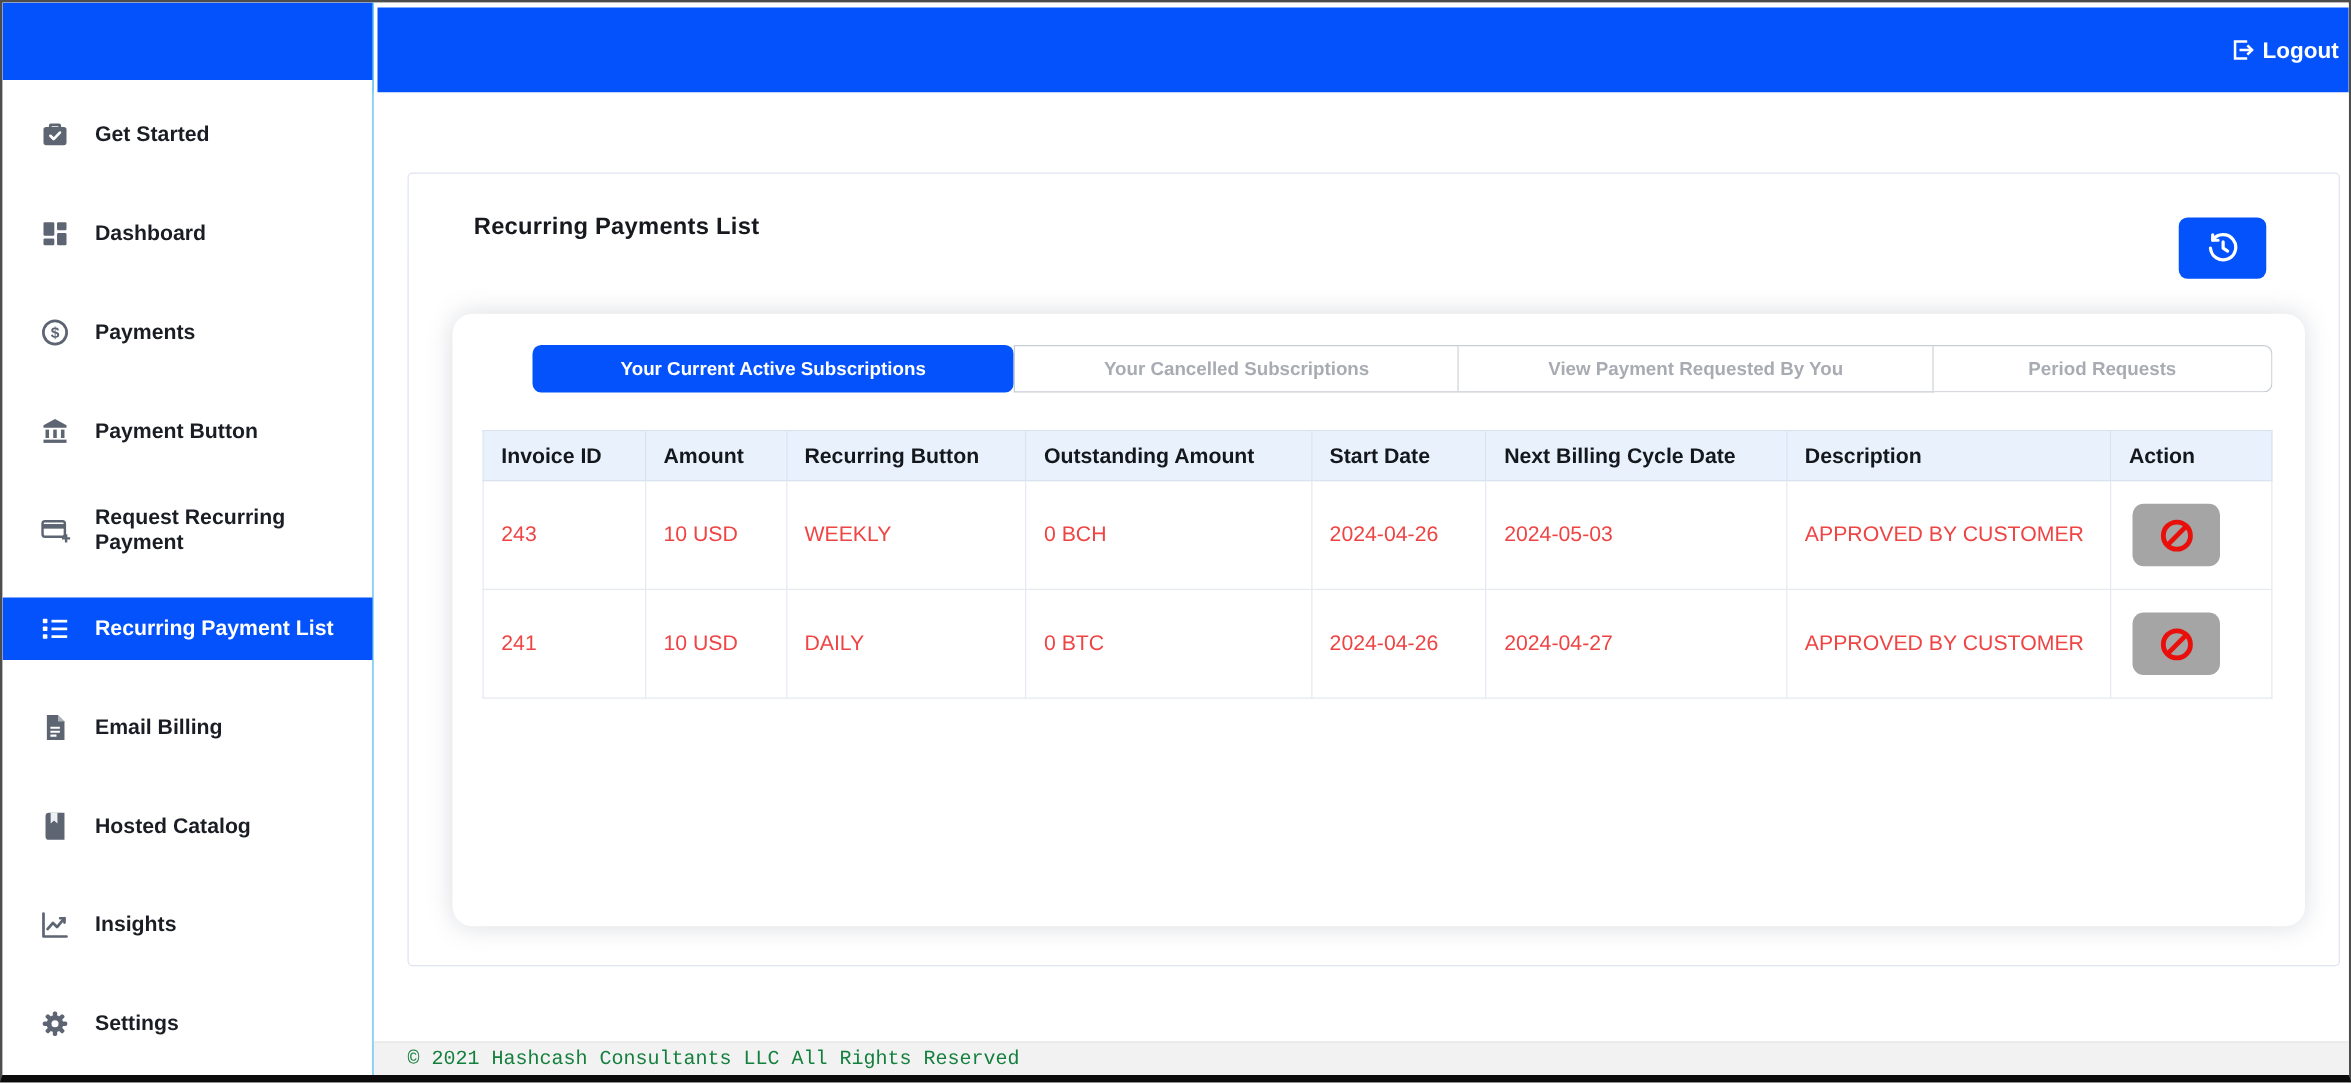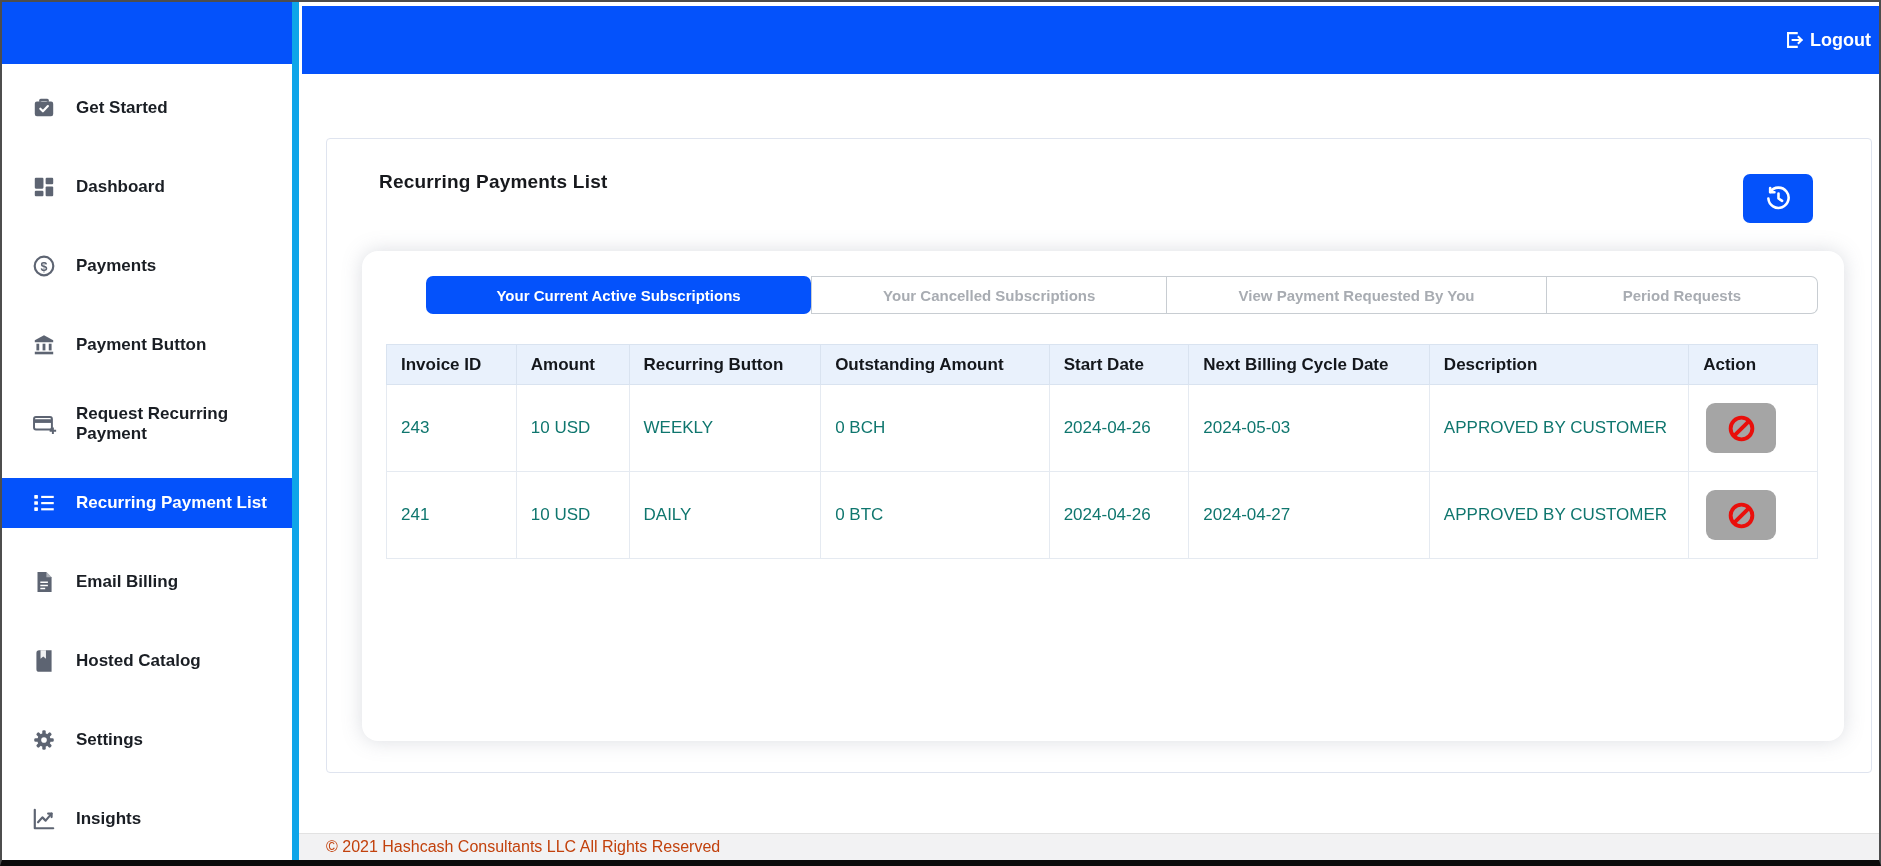--- a/index.html
+++ b/index.html
@@ -7,21 +7,21 @@
   body { font-family:"Liberation Sans", sans-serif; }
 
   .frame{
     width:1881px; height:866px; background:#fff; overflow:hidden;
     border:2px solid #4d4d4d; border-bottom:6px solid #0b0b0b;
     display:flex; flex-direction:column;
   }
   .app{ display:flex; flex:1; min-height:0; }
 
   
-  .sidebar{ width:297px; flex-shrink:0; background:#fff; border-right:7px solid #0ea5e9; display:flex; flex-direction:column; }
+  .sidebar{ width:297px; flex-shrink:0; background:#fff; border-right:1px solid #0ea5e9; display:flex; flex-direction:column; }
   .logo{ height:62px; flex-shrink:0; background:var(--primary,#0452fb); }
   .nav{ padding-top:4px; }
   .nav-item{ height:79px; display:flex; align-items:center; cursor:pointer; }
   .nav-inner{ width:100%; height:50px; display:flex; align-items:center; gap:19px; padding-left:29px; }
   .nav-item .icon{ color:var(--sidebar-icon-gray,#5d6472); display:inline-flex; flex-shrink:0; }
   .nav-label{ font-size:17px; font-weight:700; color:#1a1e24; line-height:1.15; max-width:205px; }
   .nav-item.active .nav-inner{ background:var(--primary,#0452fb); }
   .nav-item.active .nav-label{ color:#fff; }
   .nav-item.active .icon{ color:#fff; }
 
@@ -72,35 +72,35 @@
 
   
   .tbl{ width:100%; margin-top:30px; border-collapse:collapse; table-layout:fixed; }
   .tbl th{
     height:40px; background:var(--table-header-bg,#e9f1fc);
     border:1px solid #d9e3f0; text-align:left; padding:0 8px 0 14px;
     font-size:17px; font-weight:700; color:#14171c;
   }
   .tbl td{
     height:87px; border:1px solid #e5eaf1; padding:0 8px 0 14px;
-    font-size:17px; font-weight:400; color:#0f766e; background:#fff;
+    font-size:17px; font-weight:400; color:#ef4444; background:#fff;
   }
   .action-btn{
     width:70px; height:50px; margin-left:3px; border:none; border-radius:9px;
     background:var(--action-button-gray,#a5a5a5); cursor:pointer;
     display:flex; align-items:center; justify-content:center;
     color:var(--ban-red,#e90f0b);
   }
   .action-btn .icon{ display:inline-flex; }
 
   
   .footer{
     height:27px; flex-shrink:0; background:#f2f2f3; border-top:1px solid #e2e2e2;
     display:flex; align-items:center; padding-left:27px;
-    font-size:16px; color:#c2410c;
+    font-size:16px; color:#15803d;font-family:Liberation Mono, monospace;
   }
 </style>
 </head>
 <body>
 
 <div class="frame">
   <div class="app">
 
     <aside class="sidebar">
       <div class="logo"></div>
@@ -201,42 +201,42 @@
                   <path fill="currentColor" d="M5 4.5A2.5 2.5 0 0 1 7.5 2H19v20H7.5A2.5 2.5 0 0 1 5 19.5z"></path>
                   <path fill="#fff" opacity="0.9" d="M8.8 2h5v8l-2.5-2.2L8.8 10z"></path>
                 </svg>
               </span>
               <span class="nav-label">Hosted Catalog</span>
             </div>
           </div>
           <div class="nav-item">
             <div class="nav-inner">
               <span class="icon">
+                <svg viewBox="0 0 24 24" width="26" height="26" fill="none" stroke="currentColor" stroke-width="2" stroke-linecap="round" stroke-linejoin="round">
+                  <path d="M3.5 3.5v17h17"></path>
+                  <path d="M6.5 15l4-4.5 3 3L19 7"></path>
+                  <path d="M15.8 7H19v3.2"></path>
+                </svg>
+              </span>
+              <span class="nav-label">Insights</span>
+            </div>
+          </div>
+          <div class="nav-item">
+            <div class="nav-inner">
+              <span class="icon">
                 <svg viewBox="0 0 24 24" width="26" height="26" fill="currentColor">
                   <rect x="10.4" y="3" width="3.2" height="18" rx="1.2"></rect>
                   <rect x="10.4" y="3" width="3.2" height="18" rx="1.2" transform="rotate(45 12 12)"></rect>
                   <rect x="10.4" y="3" width="3.2" height="18" rx="1.2" transform="rotate(90 12 12)"></rect>
                   <rect x="10.4" y="3" width="3.2" height="18" rx="1.2" transform="rotate(135 12 12)"></rect>
                   <circle cx="12" cy="12" r="6.2"></circle>
                   <circle cx="12" cy="12" r="2.6" fill="#fff"></circle>
                 </svg>
               </span>
               <span class="nav-label">Settings</span>
-            </div>
-          </div>
-          <div class="nav-item">
-            <div class="nav-inner">
-              <span class="icon">
-                <svg viewBox="0 0 24 24" width="26" height="26" fill="none" stroke="currentColor" stroke-width="2" stroke-linecap="round" stroke-linejoin="round">
-                  <path d="M3.5 3.5v17h17"></path>
-                  <path d="M6.5 15l4-4.5 3 3L19 7"></path>
-                  <path d="M15.8 7H19v3.2"></path>
-                </svg>
-              </span>
-              <span class="nav-label">Insights</span>
             </div>
           </div>
         </nav>
     </aside>
 
     <div class="main">
 
       <header class="topbar">
         <div class="logout">
           <span class="icon">

